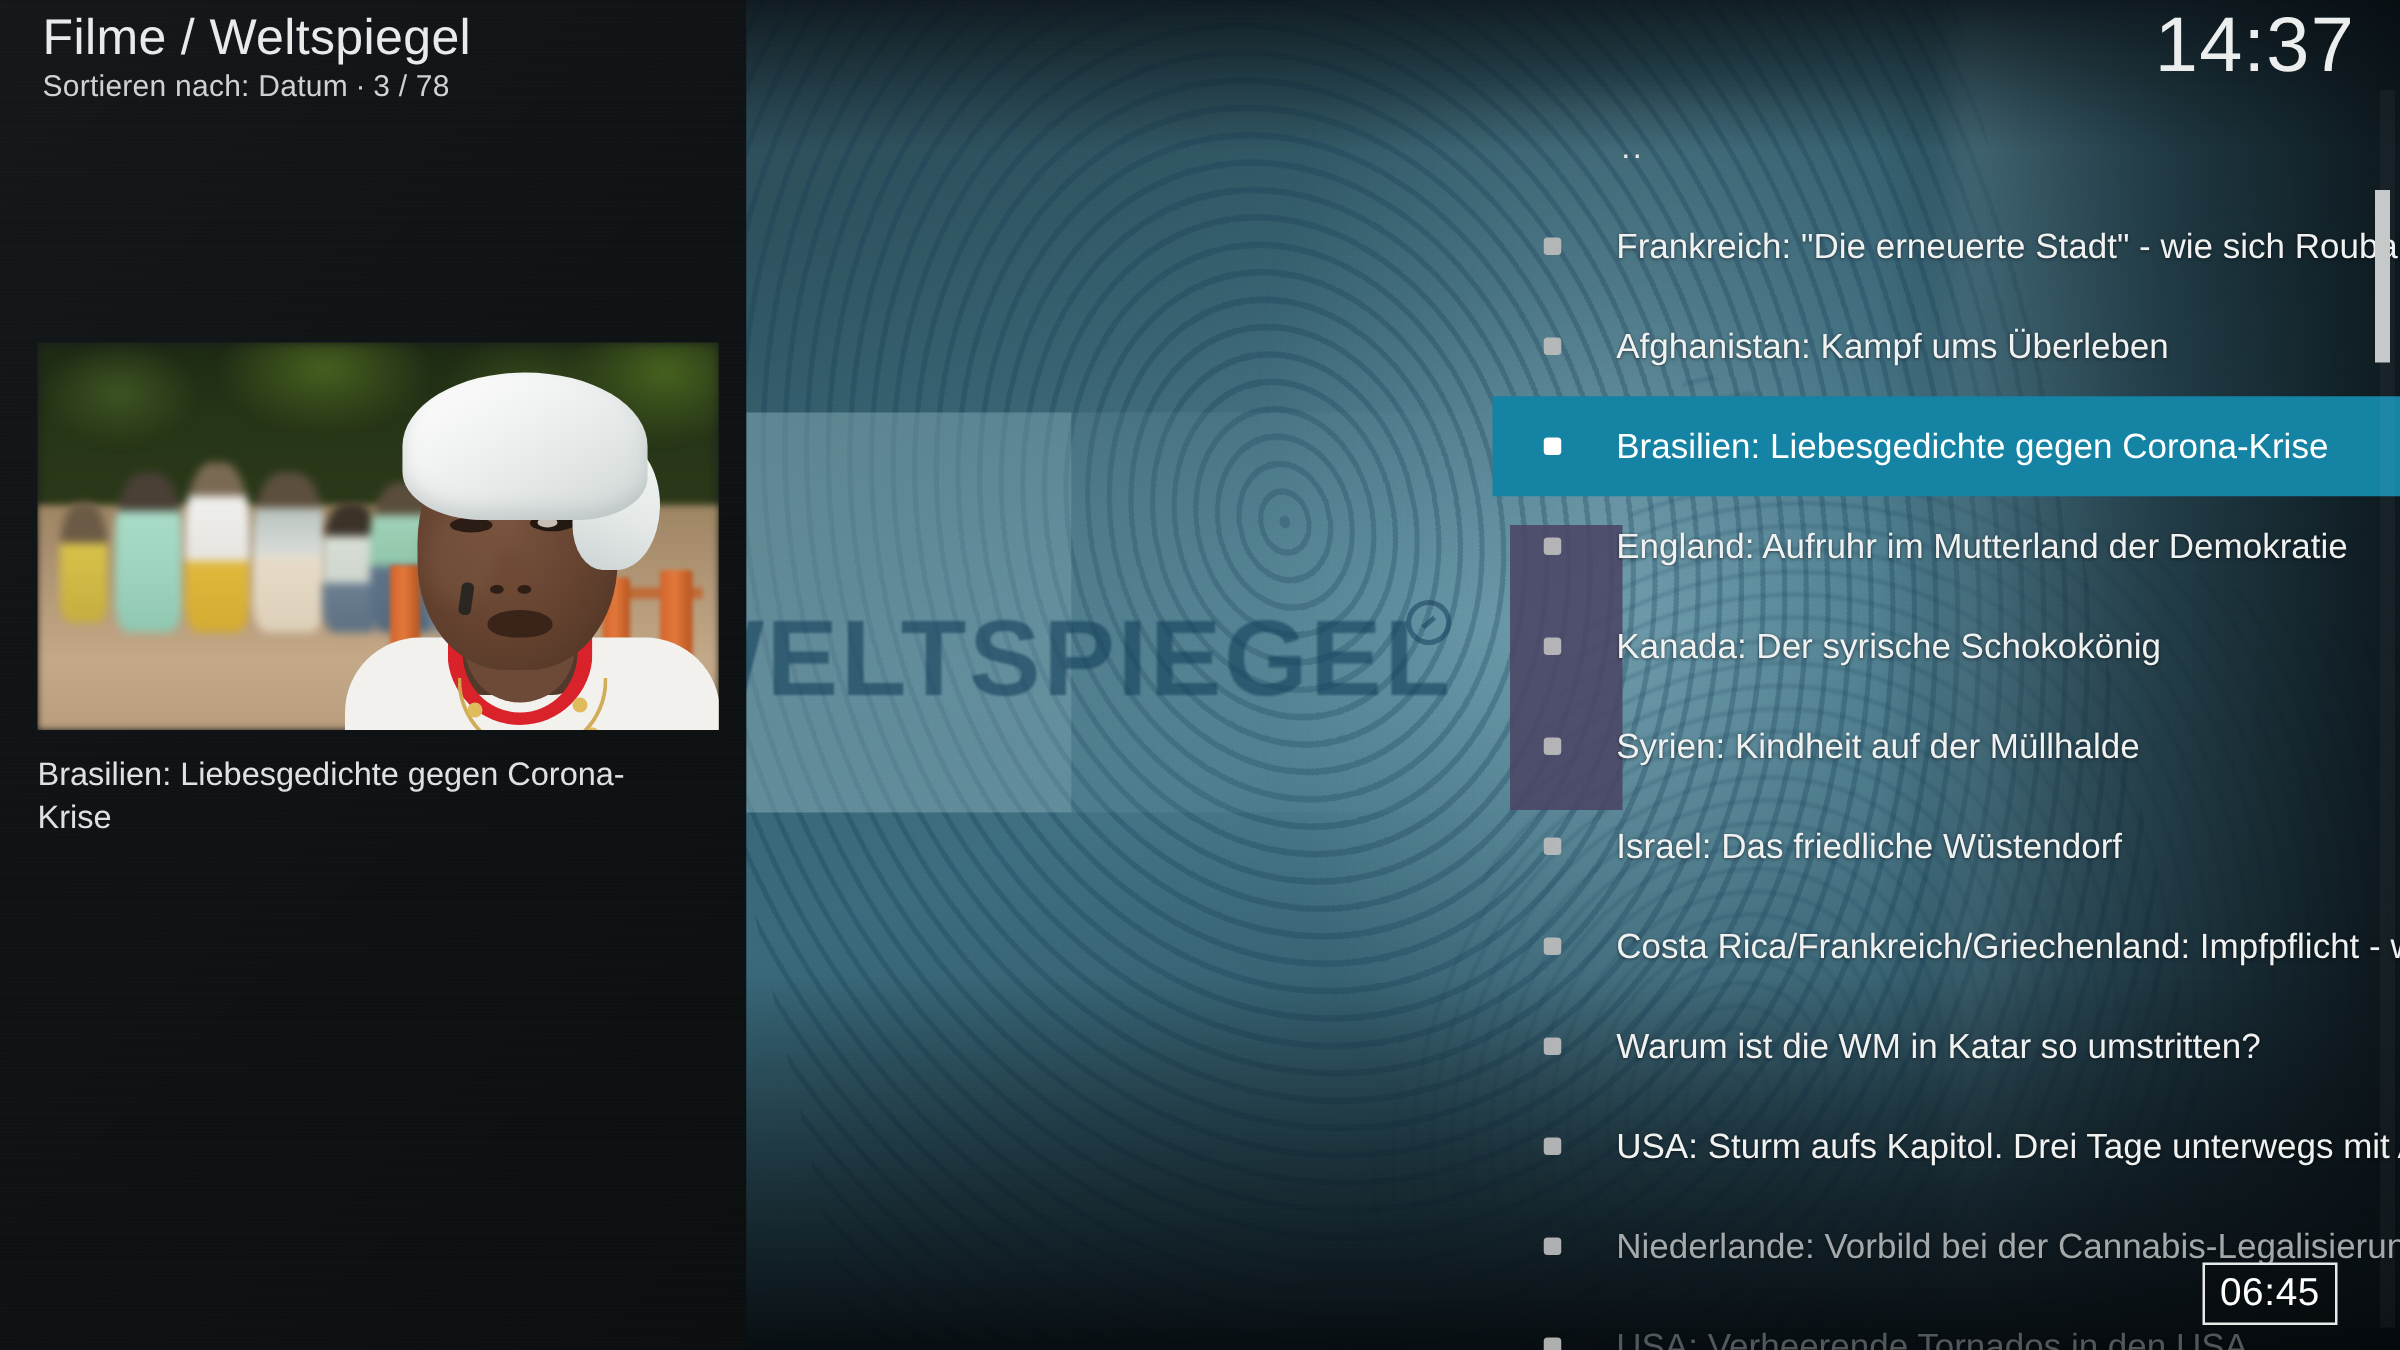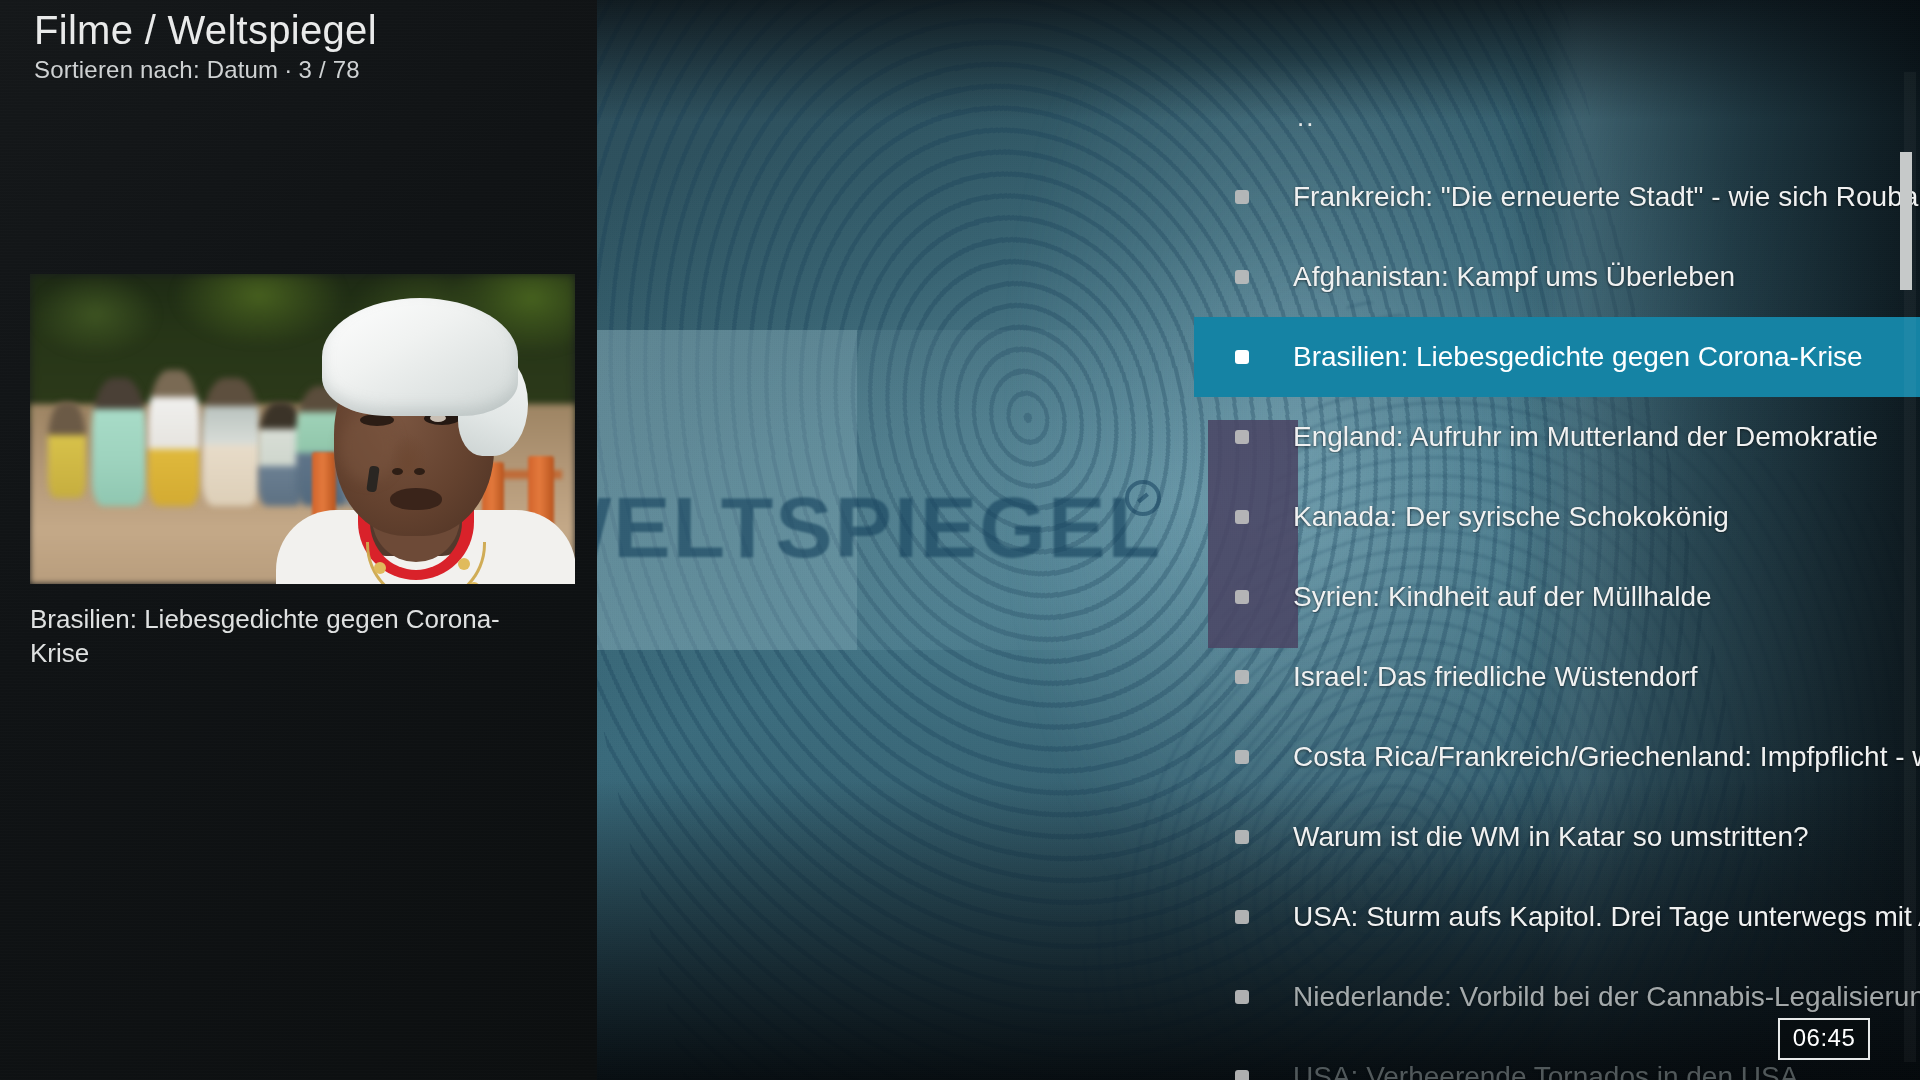--- a/index.html
+++ b/index.html
@@ -254,21 +254,21 @@
   .clock{
     position:absolute; right:36px; top:6px;
     font-size:62px; font-weight:200; color:#eceeee; letter-spacing:1px;
     line-height:1;
   }
   
   .dur-badge{
     position:absolute; right:50px; bottom:20px;
     min-width:92px; padding:4px 12px 6px;
     border:2px solid #e8eaea; background:rgba(8,12,14,.55);
-    color:#ffffff; font-size:24px; font-weight:400; text-align:center;
+    color:#ffffff; font-size:31px; font-weight:400; text-align:center;
     letter-spacing:.5px;
   }
   
   .scrollbar-track{
     position:absolute; right:4px; top:72px; width:12px; height:990px;
     background:rgba(255,255,255,.04);
   }
   .scrollbar-thumb{
     position:absolute; right:4px; top:80px; width:12px; height:138px;
     background:#c6c9c9;
@@ -287,20 +287,21 @@
   <div class="wm-panel2"></div>
   <div class="wm-panel"></div>
   <div class="wm-text">WELTSPIEGEL</div>
   <div class="wm-reg"></div>
   <div class="purple-rect"></div>
   <div class="bg-dark-top"></div>
   <div class="bg-dark-right"></div>
   <div class="bg-dark-bottom"></div>
   <div class="noise"></div>
 
+  <div class="clock">14:37</div>
 
   <div class="sidebar">
     <div class="tex"></div>
 
     <div class="page-title">Filme / Weltspiegel</div>
     <div class="page-sub">
       <span>Sortieren nach: Datum</span><span class="sep">·</span><span>3 / 78</span>
     </div>
 
     <div class="thumb">

